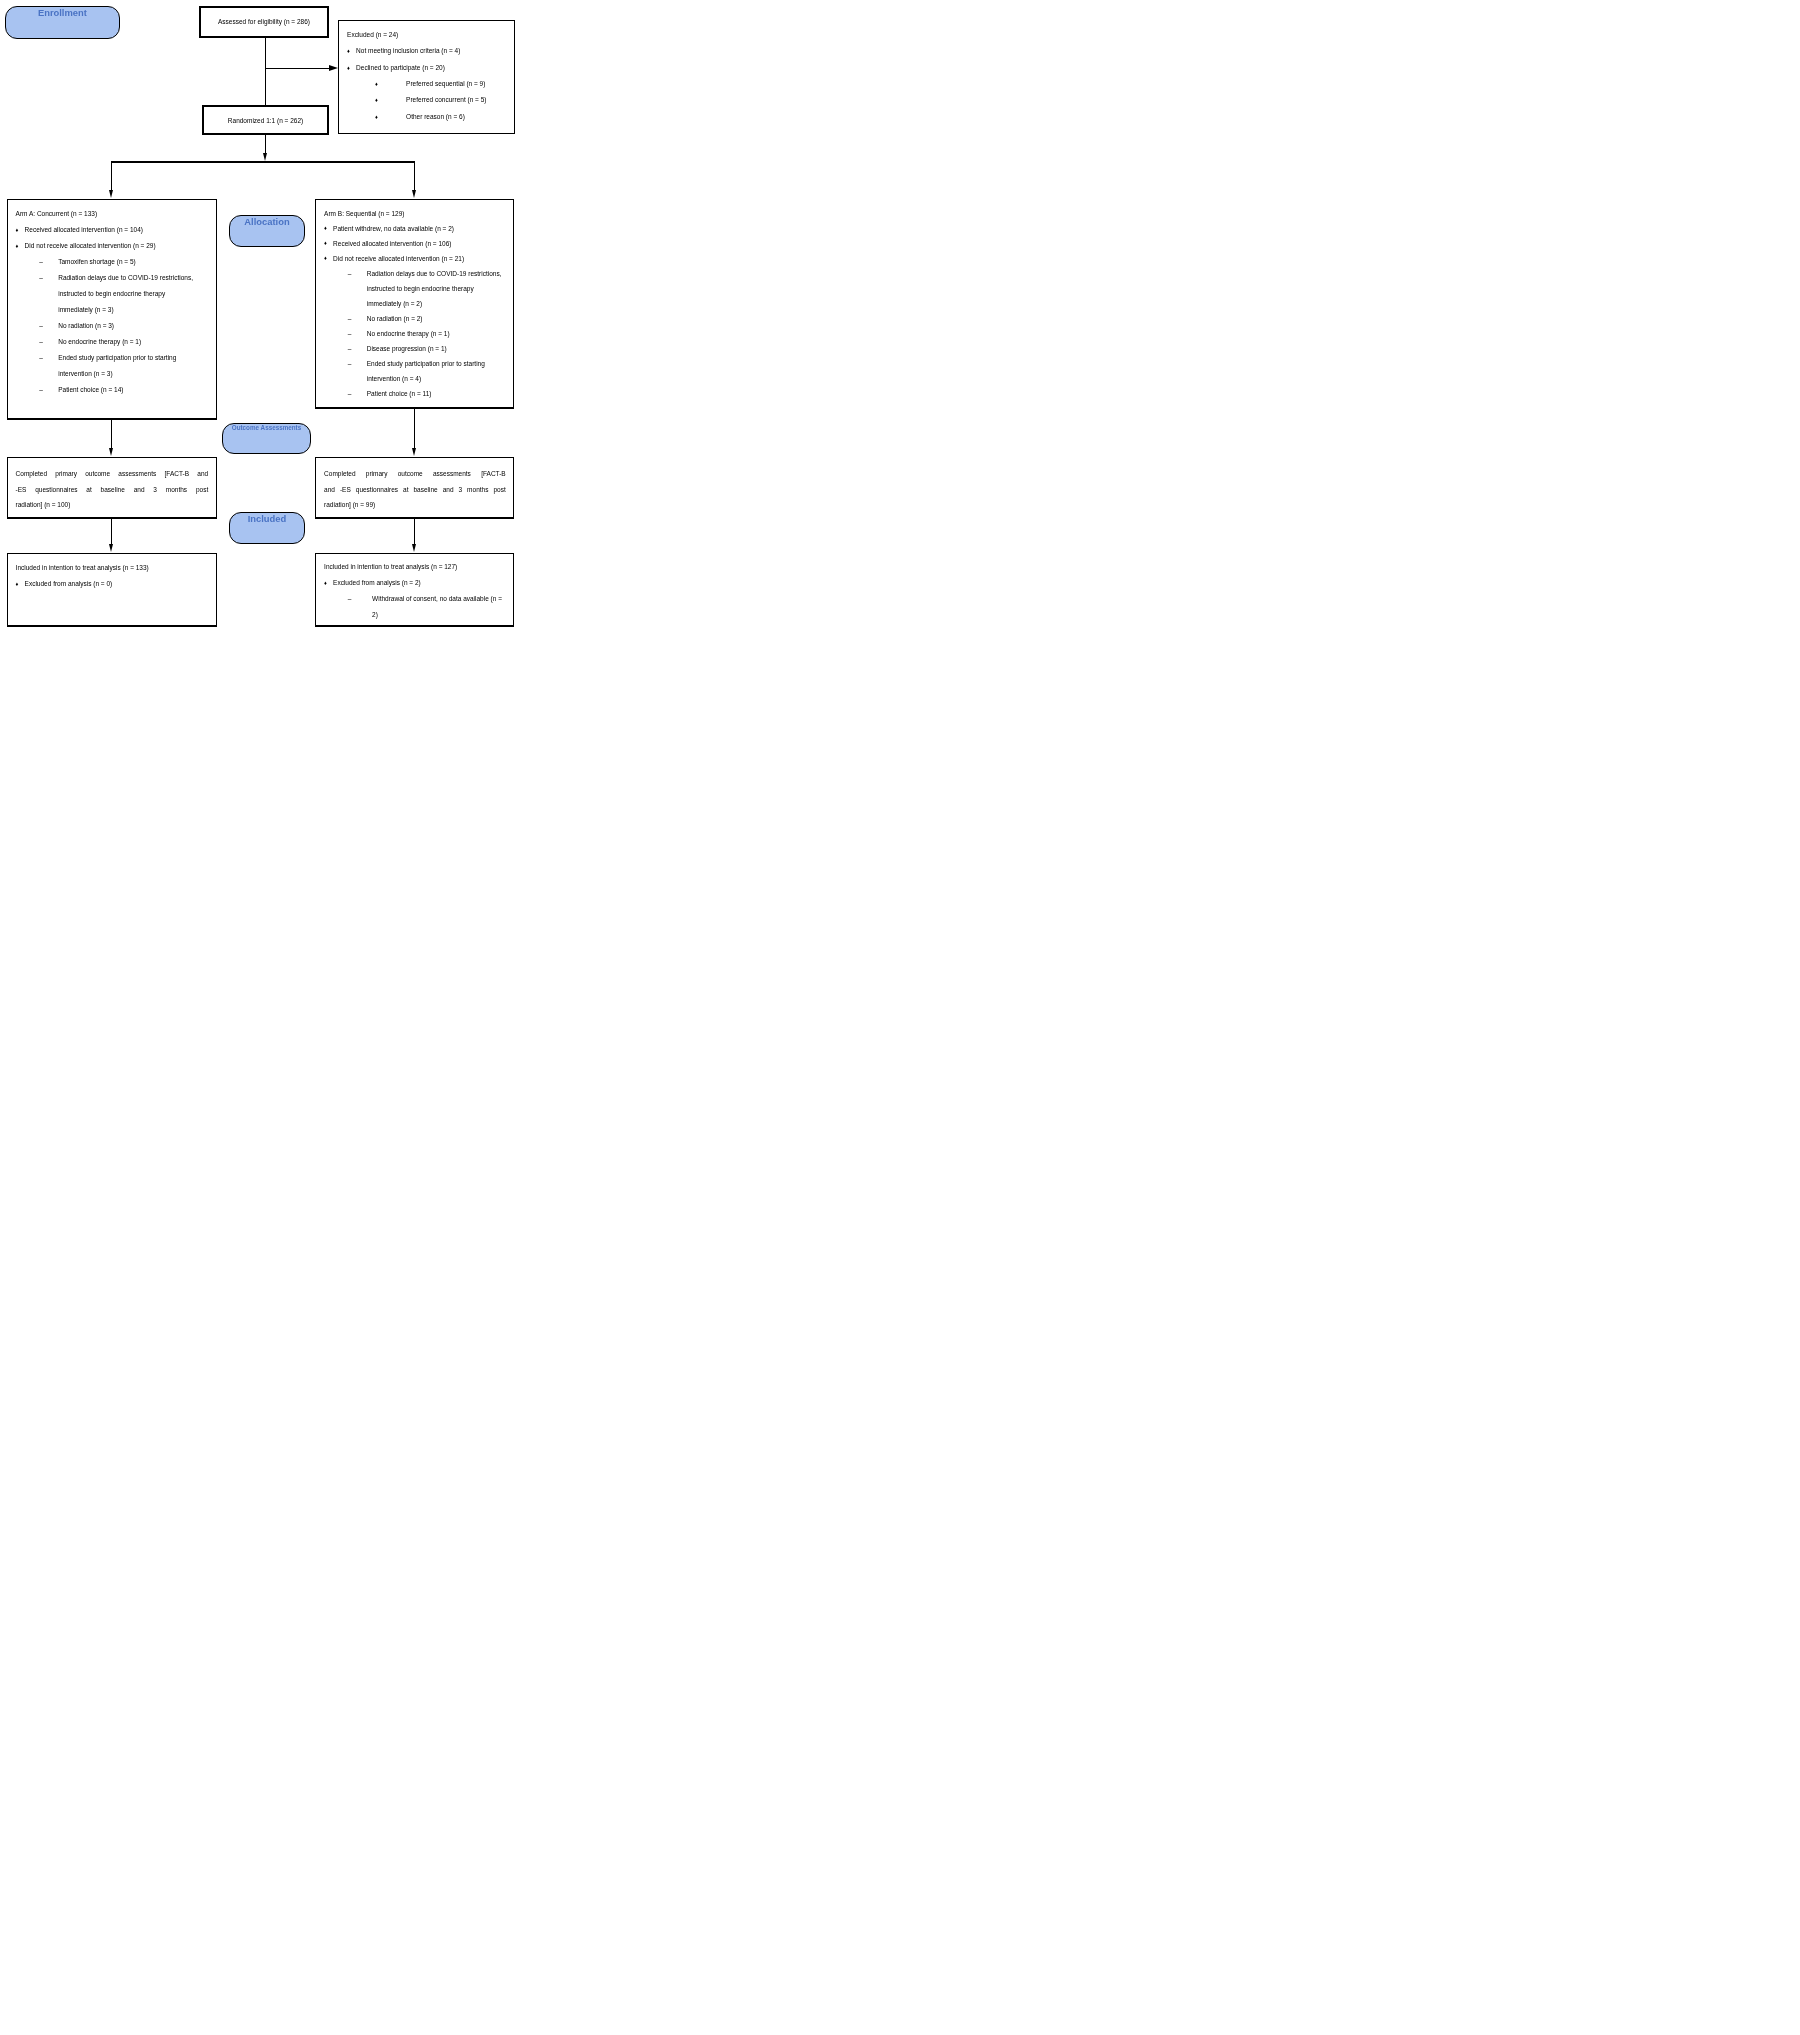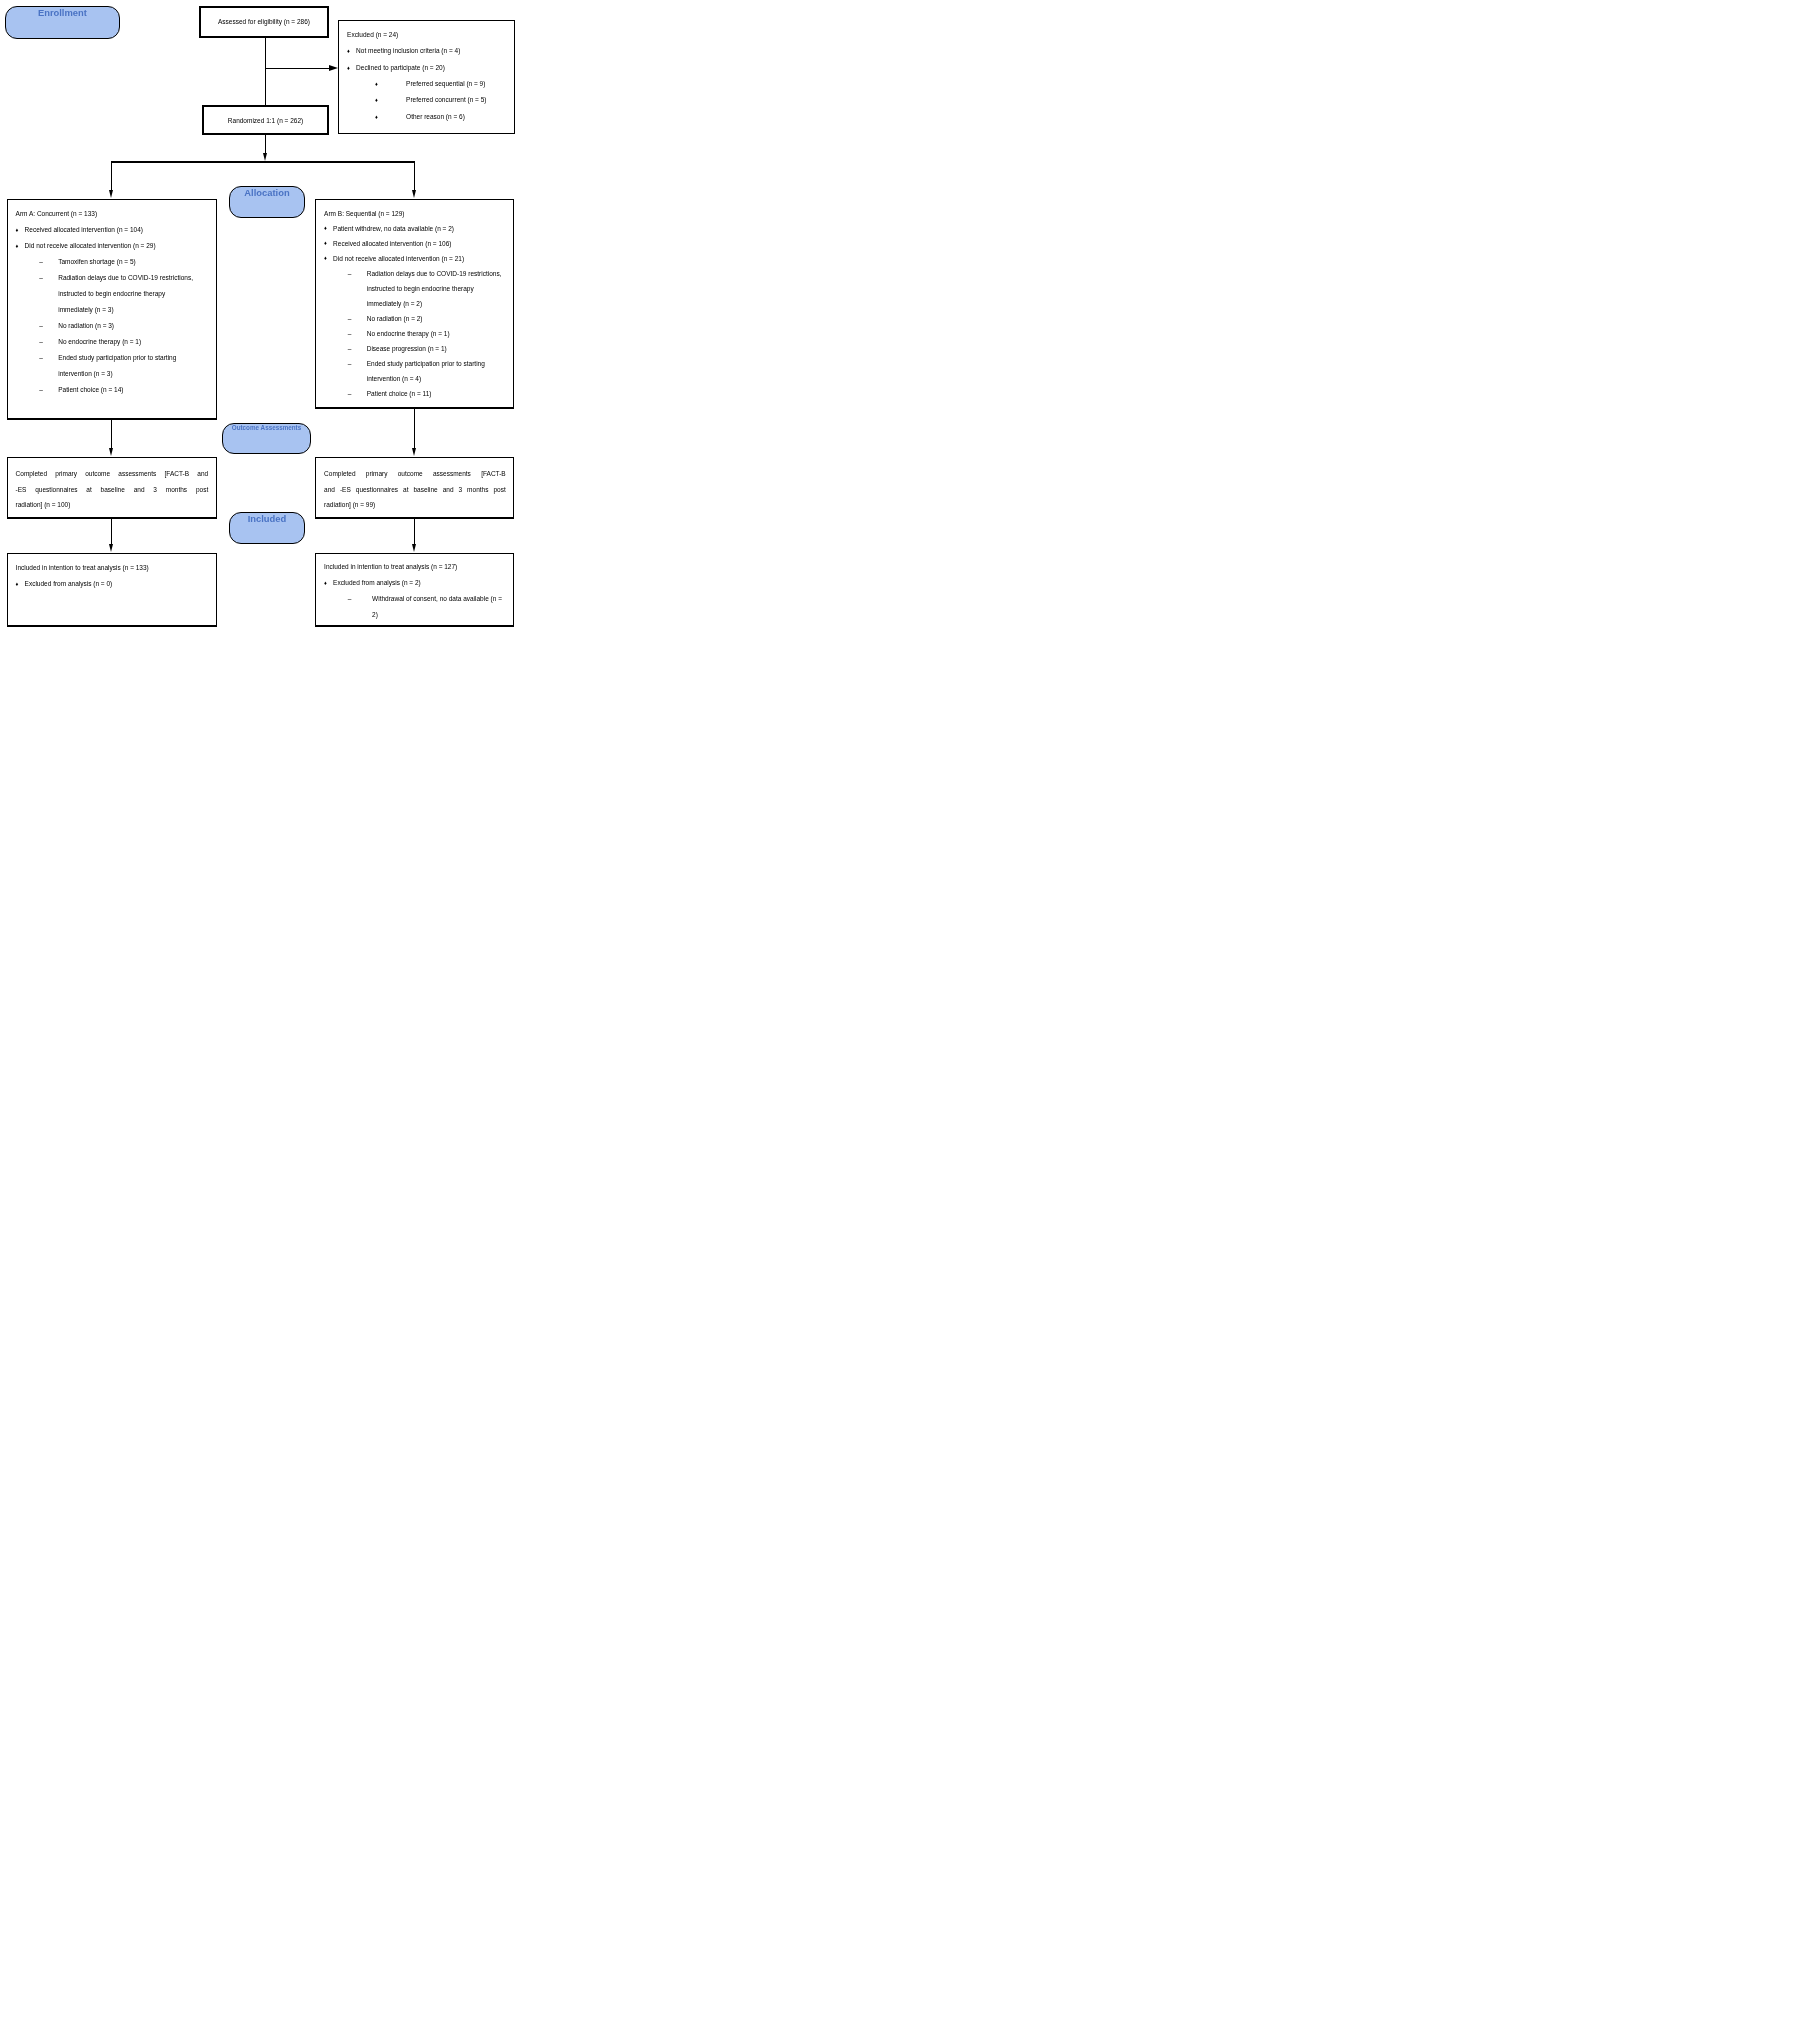--- a/index.html
+++ b/index.html
@@ -64,21 +64,21 @@
         border-left:9px solid #000; }
 </style>
 </head>
 <body>
 
 <div id="canvas">
 
   <div class="stage stage-big" style="left:4.9px; top:5.7px; width:115px; height:33px;">
     <span>Enrollment</span>
   </div>
-  <div class="stage stage-big" style="left:229px; top:186px; width:76px; height:32px;">
+  <div class="stage stage-big" style="left:229px; top:215px; width:76px; height:32px;">
     <span>Allocation</span>
   </div>
   <div class="stage stage-small" style="left:222px; top:423px; width:89px; height:30.5px;">
     <span>Outcome Assessments</span>
   </div>
   <div class="stage stage-big" style="left:229px; top:512px; width:76px; height:32px;">
     <span>Included</span>
   </div>
 
   <div class="wbox smallbox" style="left:199px; top:5.7px; width:130px; height:32px;">

